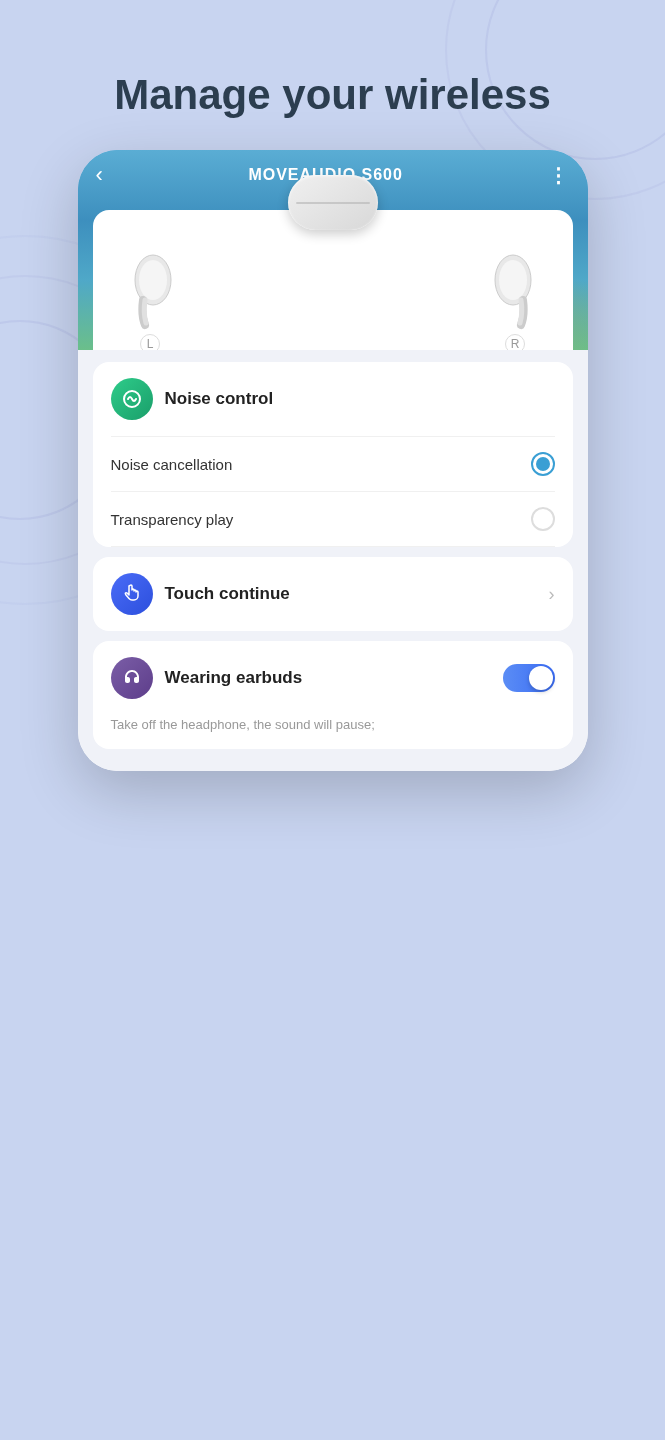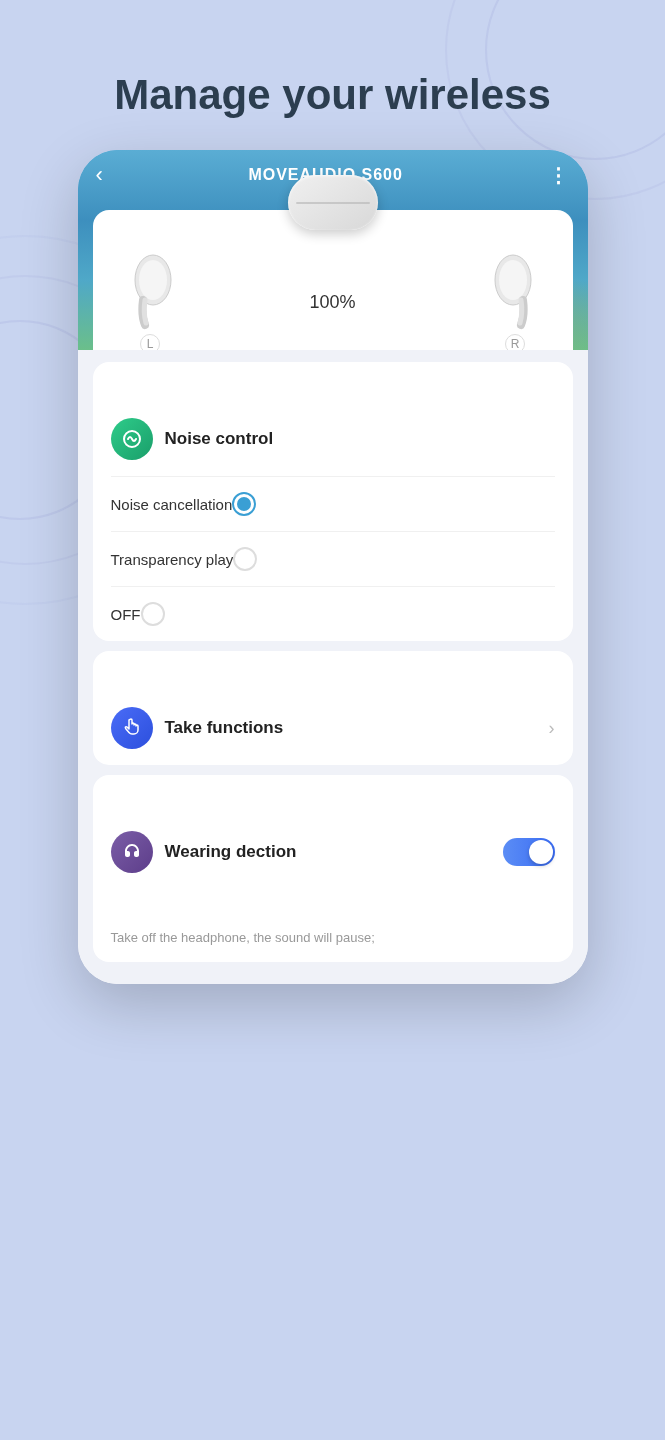--- a/index.html
+++ b/index.html
@@ -197,21 +197,20 @@
       border-radius: 16px;
       margin-bottom: 10px;
       overflow: hidden;
     }
 
     .section-header {
       display: flex;
       align-items: center;
       gap: 12px;
       padding: 16px 18px;
-      margin-top: 40px;
     }
 
     .section-icon {
       width: 42px; height: 42px;
       border-radius: 50%;
       display: flex; align-items: center; justify-content: center;
       font-size: 20px;
       color: white;
       flex-shrink: 0;
     }
@@ -240,20 +239,21 @@
 
     .divider {
       height: 1px;
       background: #f0f0f0;
       margin: 0 18px;
     }
 
     .option-row {
       display: flex;
       align-items: center;
+      justify-content: space-between;
       padding: 15px 18px;
     }
 
     .option-label {
       font-size: 15px;
       color: #333;
     }
 
     
     .radio-btn {
@@ -288,21 +288,20 @@
       border-radius: 50%;
       background: white;
       box-shadow: 0 2px 4px rgba(0,0,0,0.2);
     }
 
     .wearing-description {
       font-size: 13px;
       color: #999;
       padding: 0 18px 14px;
       line-height: 1.5;
-      margin-top: 39px;
     }
   </style>
 </head>
 <body>
 
 <div class="bg-circle bg-circle-top-right"></div>
 <div class="bg-circle bg-circle-top-right-2"></div>
 <div class="bg-circle bg-circle-left"></div>
 <div class="bg-circle bg-circle-left-2"></div>
 <div class="bg-circle bg-circle-left-3"></div>
@@ -334,21 +333,20 @@
         <div class="earbud-item earbud-left">
           <svg viewBox="0 0 55 80" xmlns="http://www.w3.org/2000/svg">
             <ellipse cx="30" cy="30" rx="18" ry="25" fill="#e8e8e8" stroke="#ccc" stroke-width="1"></ellipse>
             <ellipse cx="30" cy="30" rx="14" ry="20" fill="#f5f5f5"></ellipse>
             <path d="M20 50 Q18 65 22 75" stroke="#ccc" stroke-width="8" fill="none" stroke-linecap="round"></path>
             <path d="M22 50 Q20 63 23 73" stroke="#e0e0e0" stroke-width="5" fill="none" stroke-linecap="round"></path>
           </svg>
           <div class="earbud-label">L</div>
         </div>
 
-        <div class="case-battery">100%</div>
 
         <div class="earbud-item earbud-right">
           <svg viewBox="0 0 55 80" xmlns="http://www.w3.org/2000/svg">
             <ellipse cx="25" cy="30" rx="18" ry="25" fill="#e8e8e8" stroke="#ccc" stroke-width="1"></ellipse>
             <ellipse cx="25" cy="30" rx="14" ry="20" fill="#f5f5f5"></ellipse>
             <path d="M35 50 Q37 65 33 75" stroke="#ccc" stroke-width="8" fill="none" stroke-linecap="round"></path>
             <path d="M33 50 Q35 63 32 73" stroke="#e0e0e0" stroke-width="5" fill="none" stroke-linecap="round"></path>
           </svg>
           <div class="earbud-label">R</div>
         </div>
@@ -379,46 +377,42 @@
 
       <div class="divider"></div>
 
       <div class="option-row">
         <span class="option-label">Transparency play</span>
         <div class="radio-btn unselected"></div>
       </div>
 
       <div class="divider"></div>
 
-      <div class="option-row">
-        <span class="option-label">OFF</span>
-        <div class="radio-btn unselected"></div>
-      </div>
     </div>
 
     <div class="section-card">
       <div class="section-header">
         <div class="section-icon icon-touch">
           <svg width="24" height="24" viewBox="0 0 24 24" fill="none" xmlns="http://www.w3.org/2000/svg">
             <path d="M9 4 L9 13 L7 11 C6.5 10.5 5.8 10.5 5.5 11 C5.2 11.5 5.3 12.2 5.8 12.7 L9 16.5 C9.8 17.5 11 18 12 18 L14 18 C16.2 18 18 16.2 18 14 L18 10 C18 9.4 17.6 9 17 9 C16.4 9 16 9.4 16 10 L16 9 C16 8.4 15.6 8 15 8 C14.4 8 14 8.4 14 9 L14 8 C14 7.4 13.6 7 13 7 C12.4 7 12 7.4 12 8 L12 4 C12 3.4 11.6 3 11 3 C10.4 3 10 3.4 9 4Z" stroke="white" stroke-width="1.5" fill="none" stroke-linejoin="round"></path>
           </svg>
         </div>
-        <span class="section-title">Take functions</span>
+        <span class="section-title">Touch continue</span>
         <span class="section-chevron">›</span>
       </div>
     </div>
 
     <div class="section-card">
       <div class="section-header">
         <div class="section-icon icon-wearing">
           <svg width="24" height="24" viewBox="0 0 24 24" fill="none" xmlns="http://www.w3.org/2000/svg">
             <path d="M12 4 C8 4 5 7.5 5 11 L5 15 C5 16.1 5.9 17 7 17 L8 17 C9.1 17 10 16.1 10 15 L10 13 C10 11.9 9.1 11 8 11 L7 11 C7 8.2 9.2 6 12 6 C14.8 6 17 8.2 17 11 L16 11 C14.9 11 14 11.9 14 13 L14 15 C14 16.1 14.9 17 16 17 L17 17 C18.1 17 19 16.1 19 15 L19 11 C19 7.5 16 4 12 4Z" fill="white"></path>
           </svg>
         </div>
-        <span class="section-title">Wearing dection</span>
+        <span class="section-title">Wearing earbuds</span>
         <div class="toggle-switch" style="margin-left: auto;">
           <div class="toggle-knob"></div>
         </div>
       </div>
       <div class="wearing-description">
         <span>Take off the headphone, the sound will pause;</span><br>
       </div>
     </div>
 
   </div>

